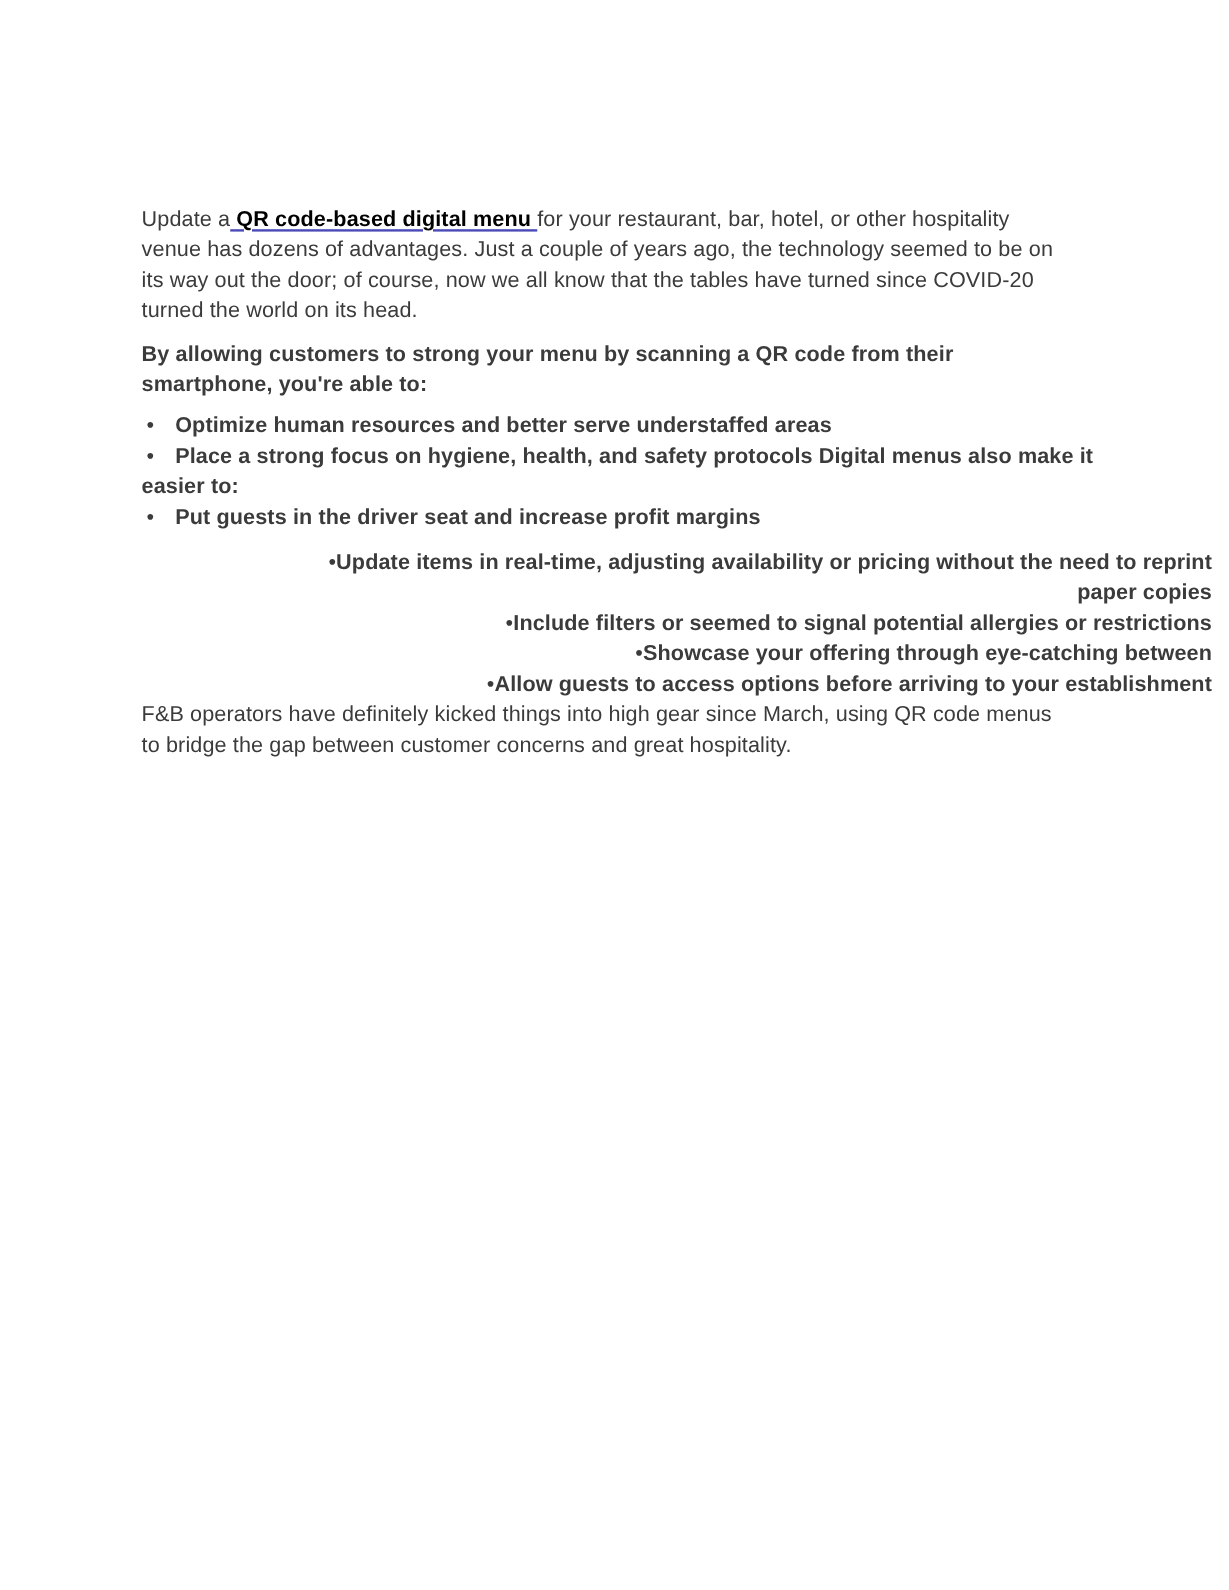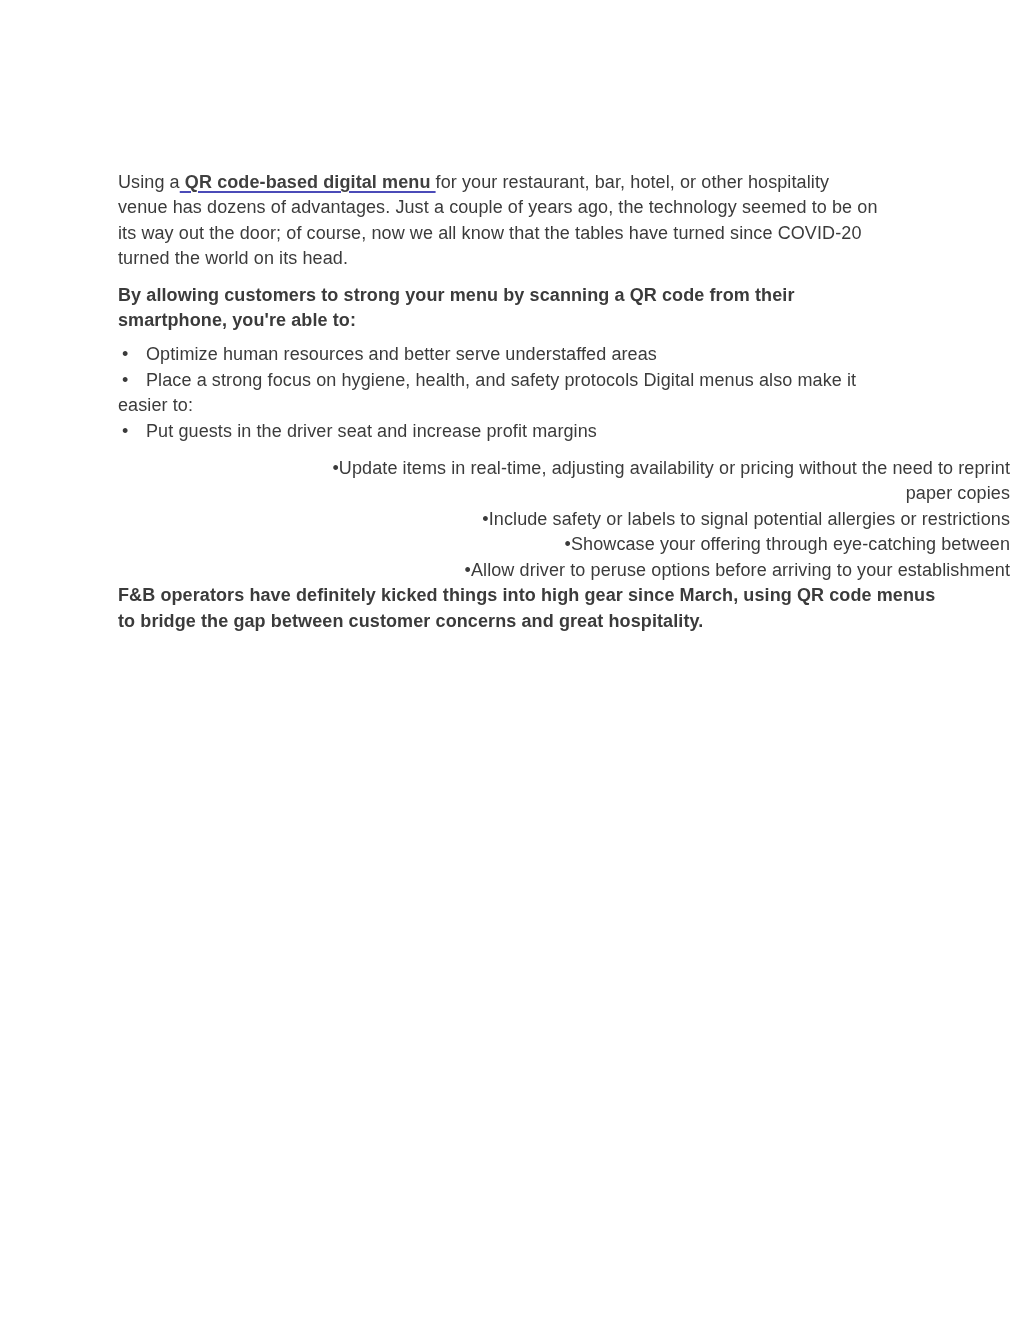--- a/index.html
+++ b/index.html
@@ -45,62 +45,62 @@
     margin: 0;
   }
   .bullet-marker {
     display: inline-block;
     width: 28px;
     padding-left: 4px;
     box-sizing: border-box;
   }
   .bullet-text {
     white-space: pre-line;
+    font-weight: bold;
   }
   .closing {
     margin: 0;
     white-space: pre-line;
-    font-weight: bold;
   }
   a.doc-link {
-    color: #404040;
+    color: #000000;
     font-weight: 700;
     text-decoration: underline;
     text-decoration-color: #4b4bb8;
     text-decoration-thickness: 2px;
     text-underline-offset: 3px;
     cursor: pointer;
   }
 </style>
 </head>
 <body>
 
 <div class="page">
   <div class="content">
 
-    <p class="para"><span>Using a</span><a class="doc-link"> QR code-based digital menu </a><span>for your restaurant, bar, hotel, or other hospitality
+    <p class="para"><span>Update a</span><a class="doc-link"> QR code-based digital menu </a><span>for your restaurant, bar, hotel, or other hospitality
 venue has dozens of advantages. Just a couple of years ago, the technology seemed to be on
 its way out the door; of course, now we all know that the tables have turned since COVID-20
 turned the world on its head.</span></p>
 
     <p class="heading">By allowing customers to strong your menu by scanning a QR code from their
 smartphone, you're able to:</p>
 
     <div class="bullet-list-1">
       <div class="bullet-item"><span class="bullet-marker">•</span><span class="bullet-text">Optimize human resources and better serve understaffed areas</span></div>
       <div class="bullet-item"><span class="bullet-marker">•</span><span class="bullet-text">Place a strong focus on hygiene, health, and safety protocols Digital menus also make it
 easier to:</span></div>
       <div class="bullet-item"><span class="bullet-marker">•</span><span class="bullet-text">Put guests in the driver seat and increase profit margins</span></div>
     </div>
 
     <div class="bullet-list-2">
       <div class="bullet-item"><span class="bullet-marker">•</span><span class="bullet-text">Update items in real-time, adjusting availability or pricing without the need to reprint
 paper copies</span></div>
-      <div class="bullet-item"><span class="bullet-marker">•</span><span class="bullet-text">Include safety or labels to signal potential allergies or restrictions</span></div>
+      <div class="bullet-item"><span class="bullet-marker">•</span><span class="bullet-text">Include filters or seemed to signal potential allergies or restrictions</span></div>
       <div class="bullet-item"><span class="bullet-marker">•</span><span class="bullet-text">Showcase your offering through eye-catching between</span></div>
-      <div class="bullet-item"><span class="bullet-marker">•</span><span class="bullet-text">Allow driver to peruse options before arriving to your establishment</span></div>
+      <div class="bullet-item"><span class="bullet-marker">•</span><span class="bullet-text">Allow guests to access options before arriving to your establishment</span></div>
     </div>
 
     <p class="closing">F&amp;B operators have definitely kicked things into high gear since March, using QR code menus
 to bridge the gap between customer concerns and great hospitality.</p>
 
   </div>
 </div>
 
 </body></html>

